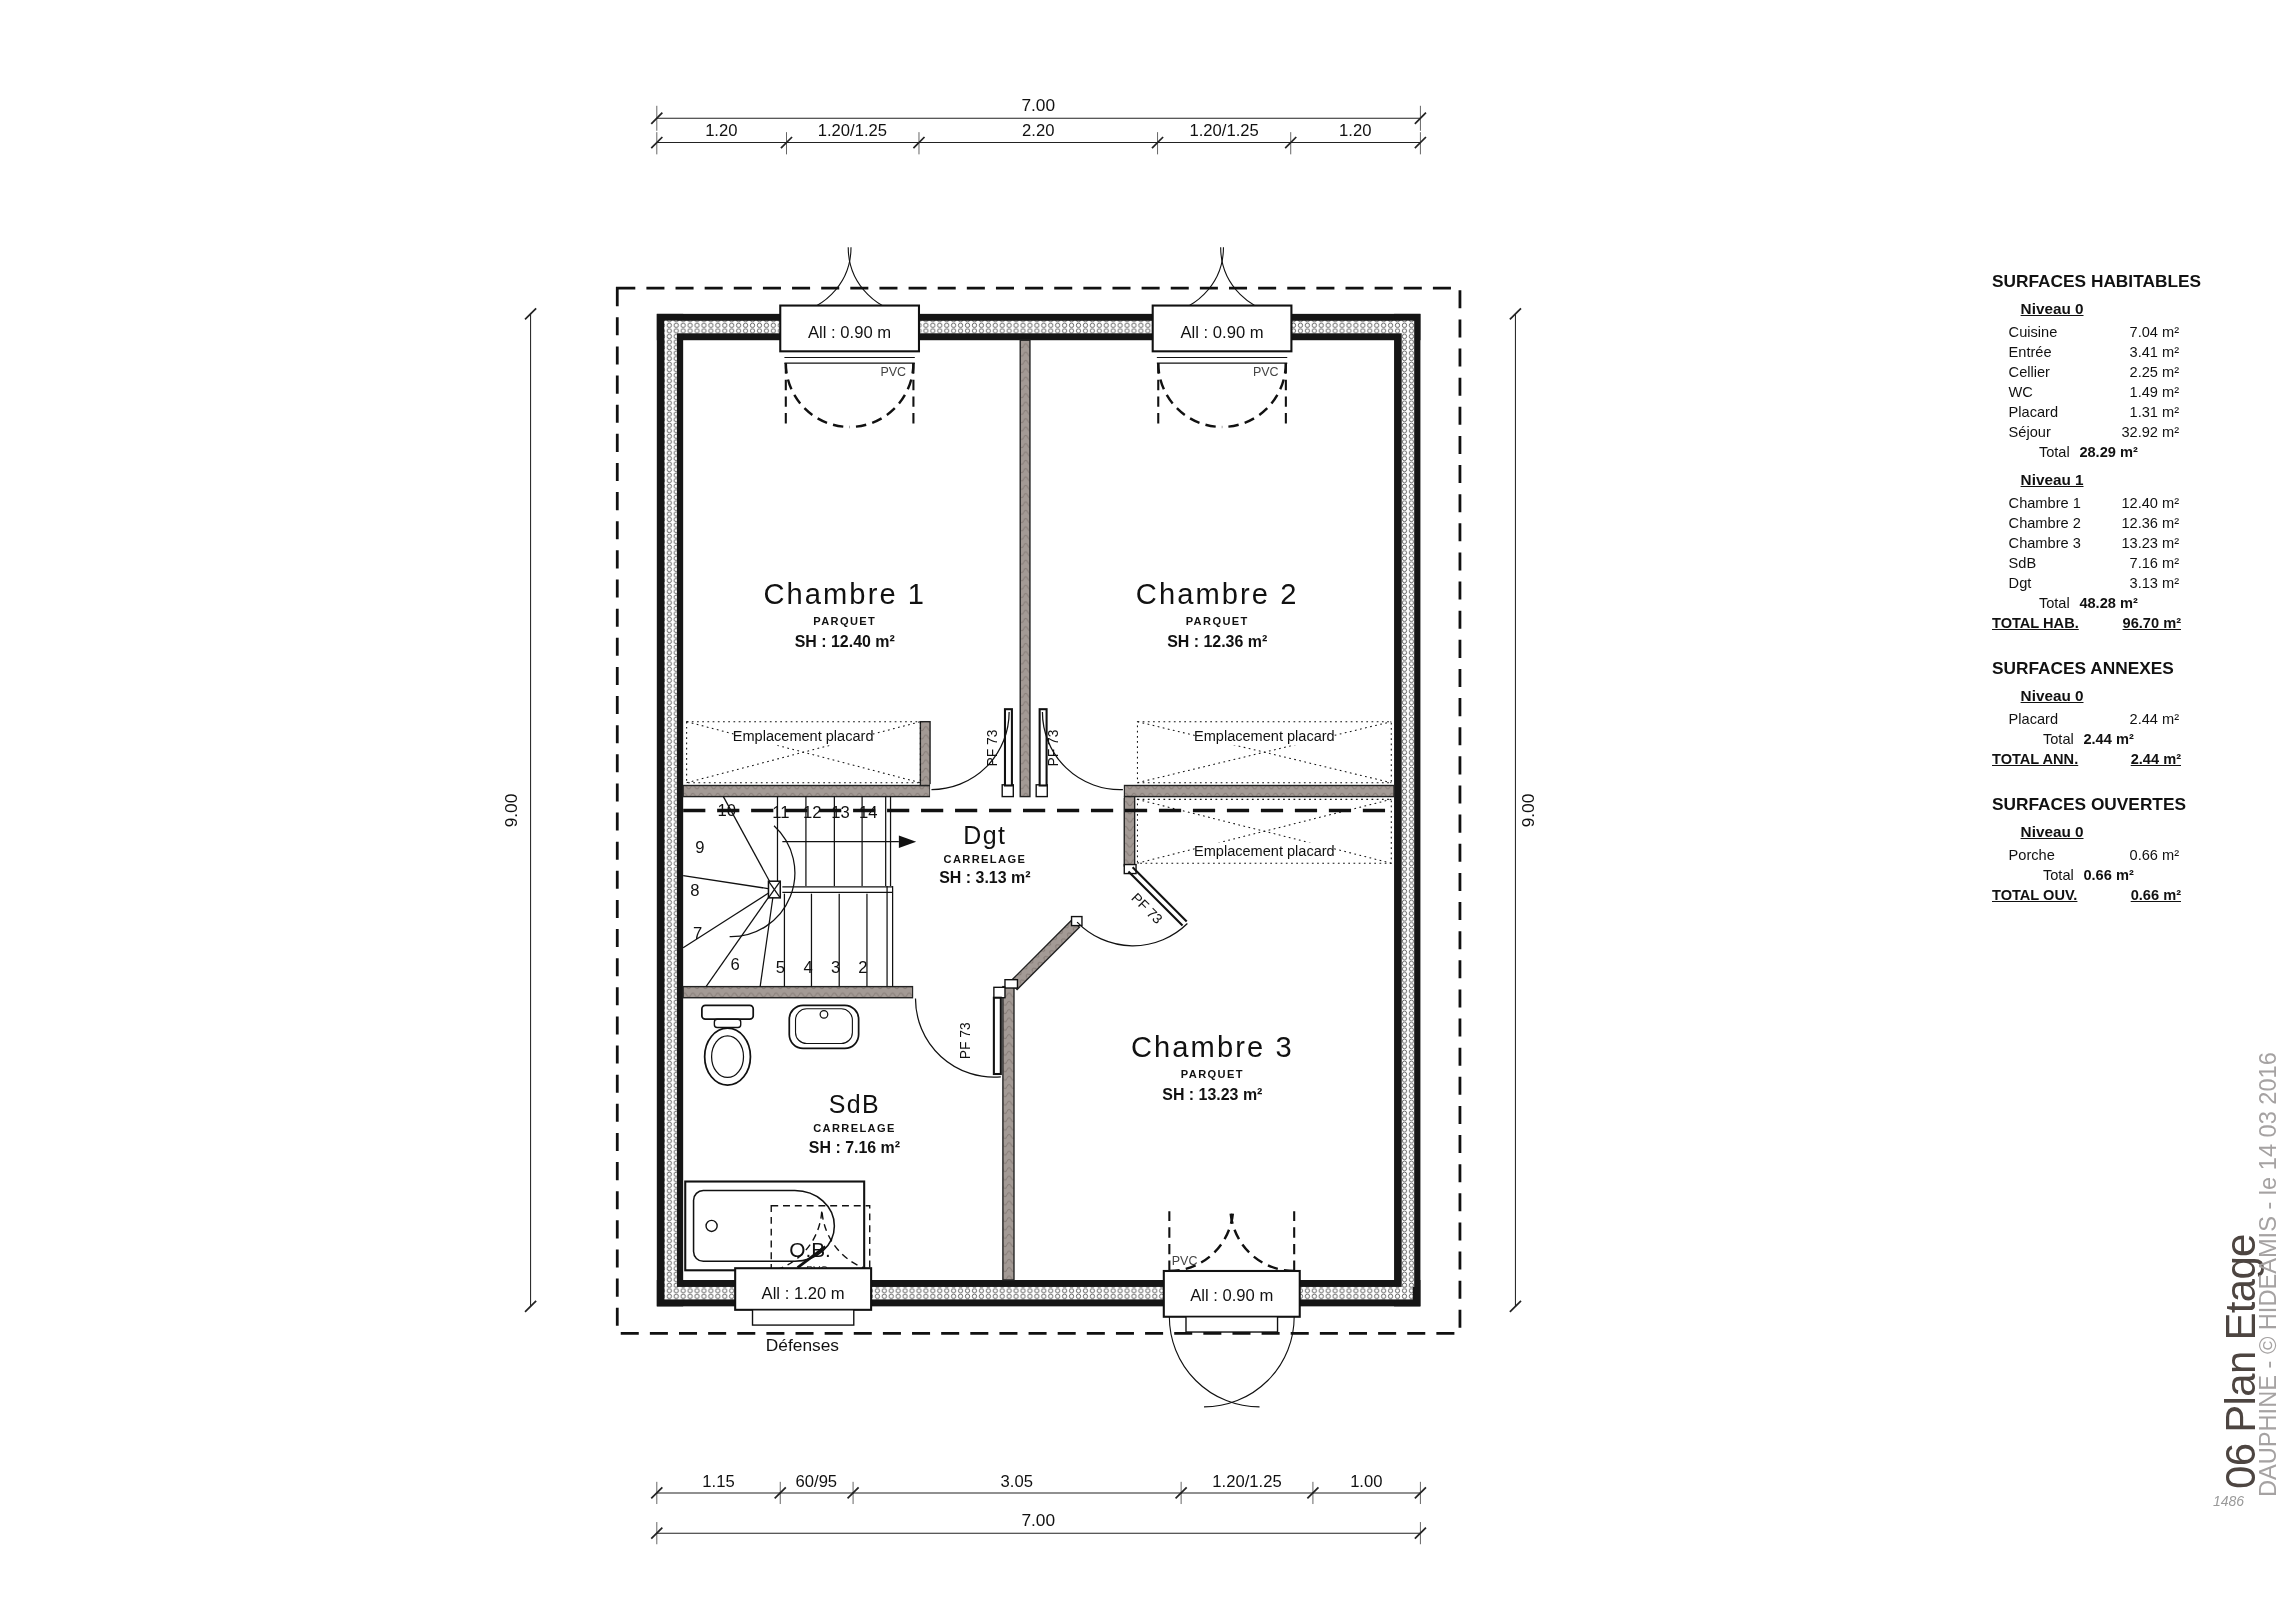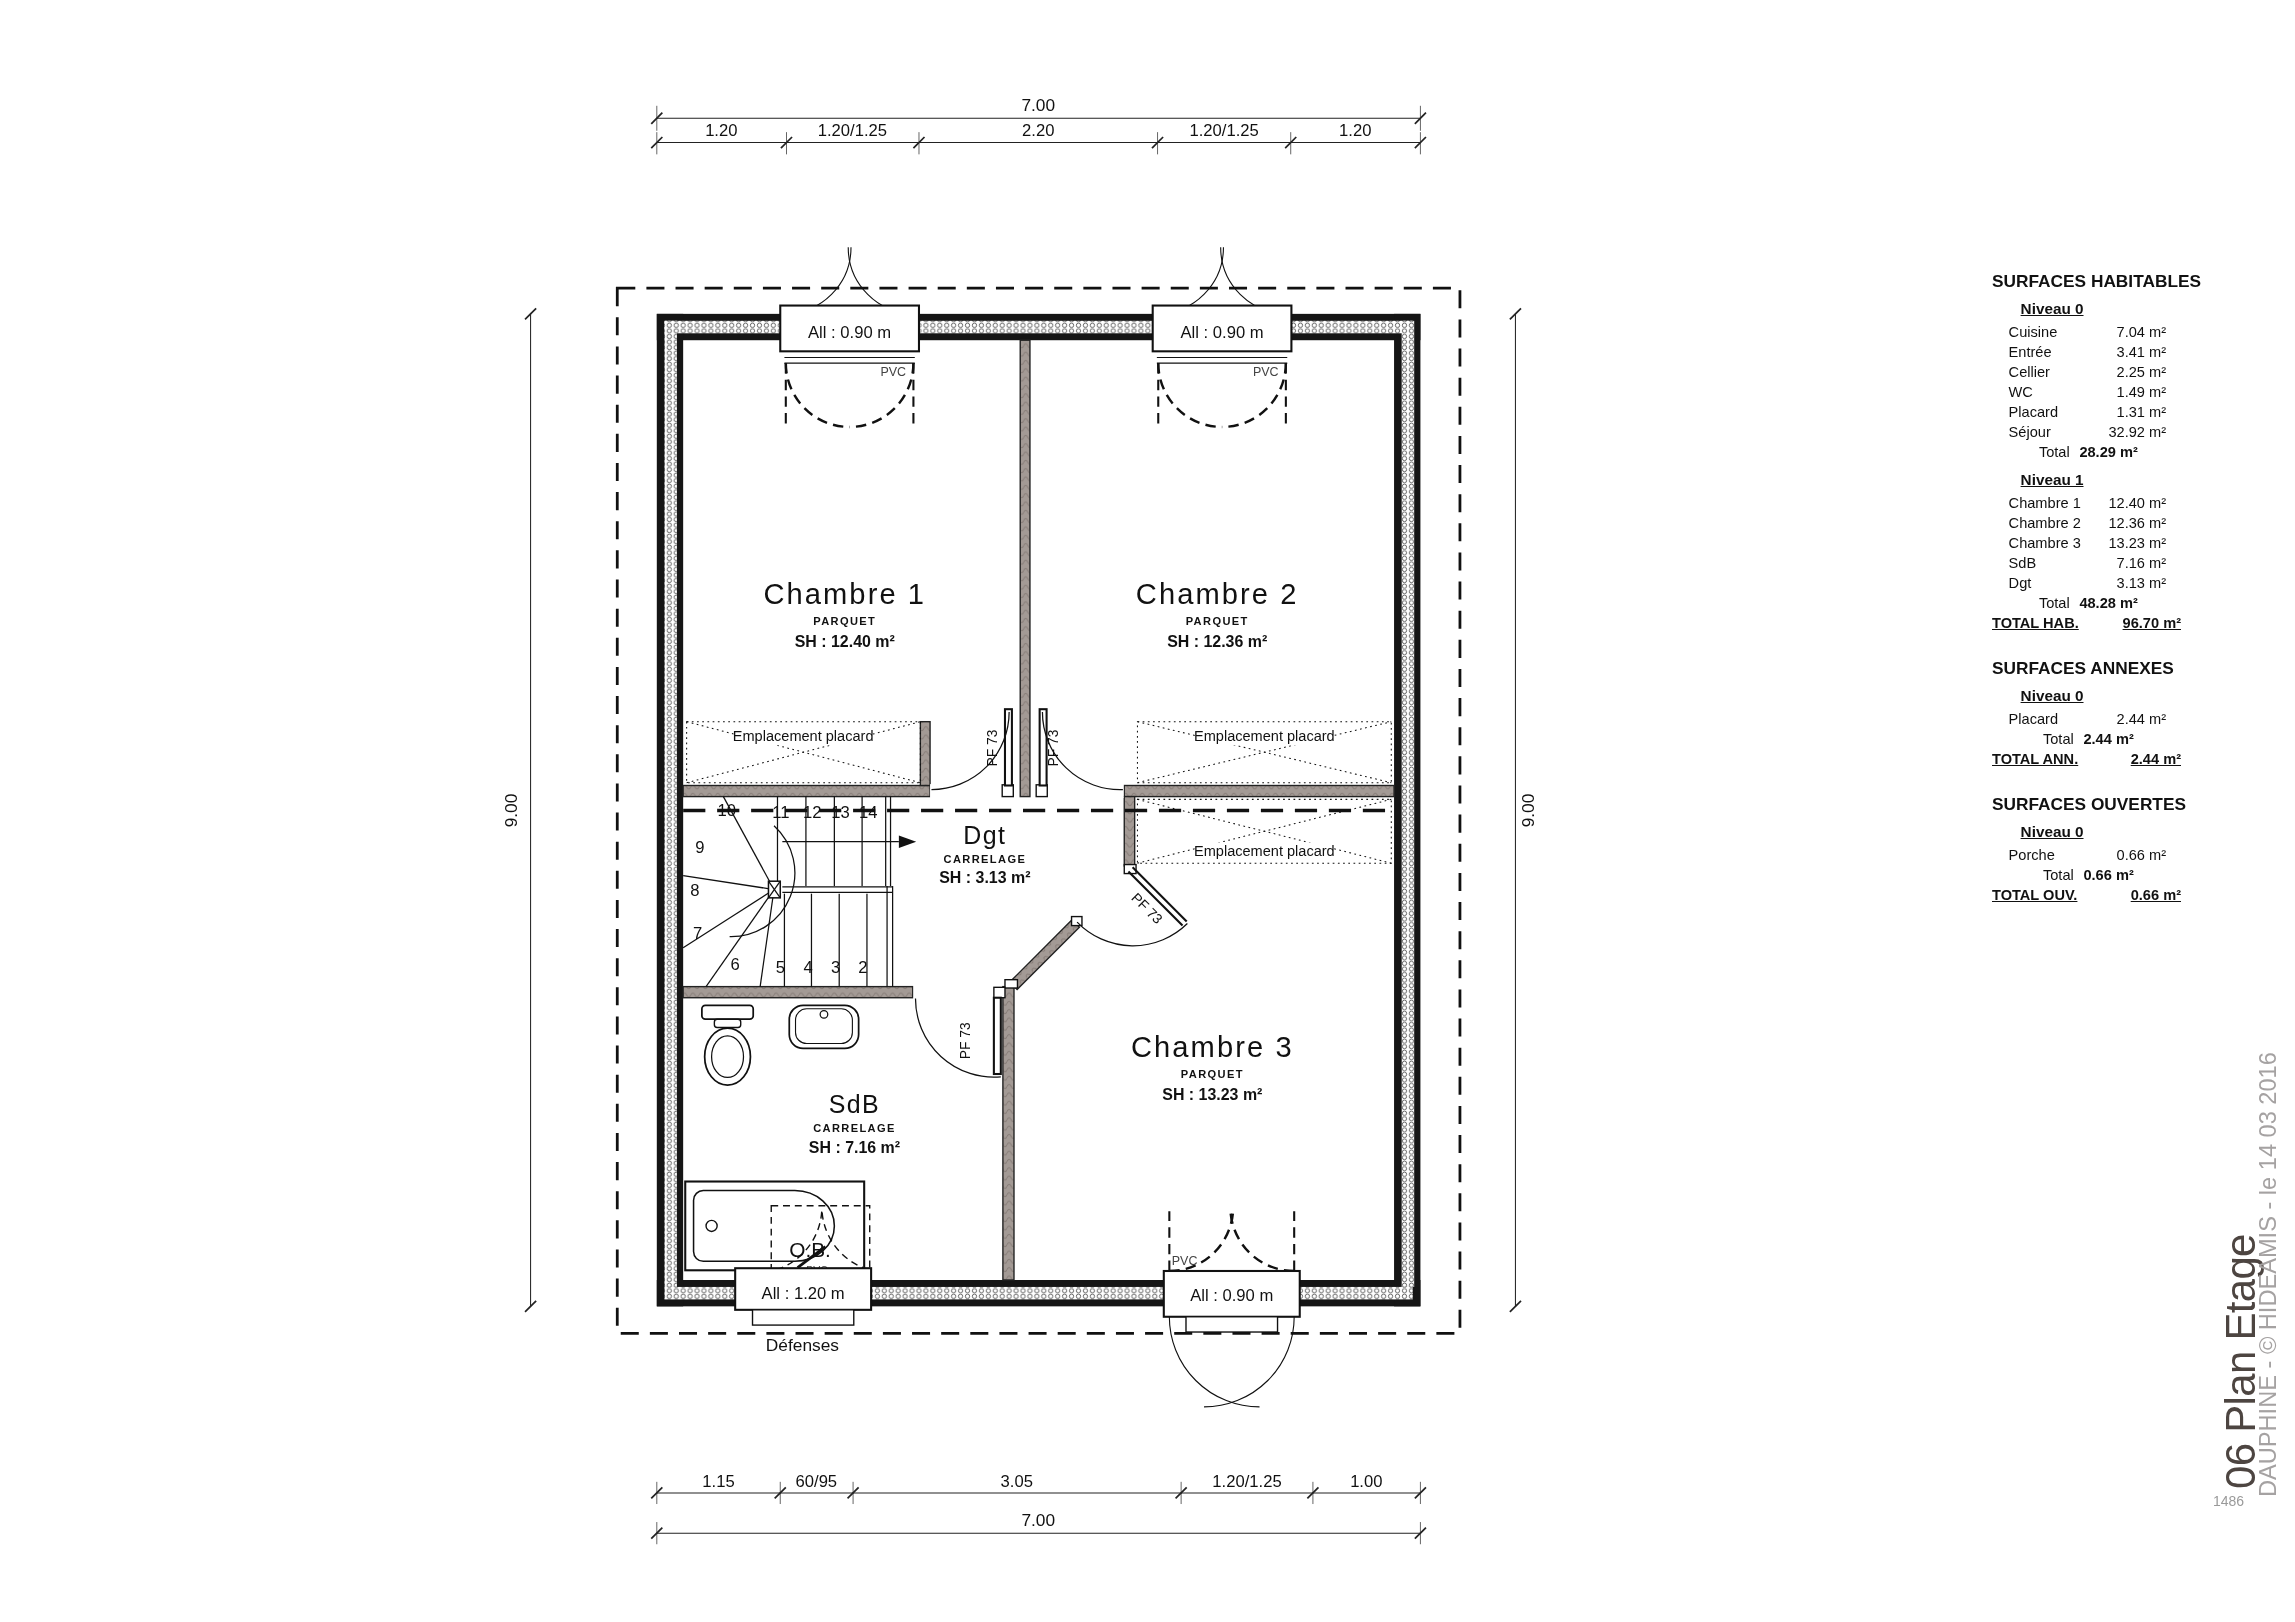--- a/index.html
+++ b/index.html
@@ -18,34 +18,34 @@
   .t-plac{font-size:21px;}
   .t-pf{font-size:20px;}
   .t-stair{font-size:24px;}
   .t-ob{font-size:30px;}
   .t-def{font-size:25px;}
   .mid{text-anchor:middle;}
   
   .surf{position:absolute;left:1992px;top:271px;width:208px;font-size:14.6px;}
   .s-title{font-size:17.3px;font-weight:bold;margin-bottom:8.3px;white-space:nowrap;}
   .n-title{font-size:15.3px;font-weight:bold;text-decoration:underline;margin:0 0 4.2px 16.6px;padding-left:12px;}
-  .s-rows{margin-left:16.6px;margin-right:34px;}
+  .s-rows{margin-left:16.6px;margin-right:21px;}
   .s-row{display:flex;justify-content:space-between;line-height:20px;}
   .s-total{display:flex;justify-content:center;gap:9.7px;line-height:20px;margin-right:15.3px;}
   .s-total .val{font-weight:bold;}
   .s-grand{display:flex;justify-content:space-between;line-height:21px;font-weight:bold;margin-right:19px;}
   .s-grand span{text-decoration:underline;}
   .s-gap{height:8.3px;}
   .s-gap-big{height:23.6px;}
   
   .tb-main{position:absolute;left:2217px;top:1489px;transform-origin:0 0;transform:rotate(-90deg);
            font-size:42px;font-weight:500;letter-spacing:-0.7px;color:#4d4541;white-space:nowrap;}
   .tb-sub{position:absolute;left:2255px;top:1497px;transform-origin:0 0;transform:rotate(-90deg);
           font-size:23.6px;color:#a5a2a2;white-space:nowrap;letter-spacing:0px;}
-  .tb-ref{position:absolute;left:2213px;top:1493px;font-size:14px;color:#9a9a9a;}
+  .tb-ref{position:absolute;left:2213px;top:1493px;font-size:14px;font-style:italic;color:#9a9a9a;}
 </style>
 </head>
 <body>
 
 <svg width="2295" height="1623" viewBox="0 0 3309 2339">
   <defs>
     <pattern id="insul" width="10" height="16" patternUnits="userSpaceOnUse">
       <rect width="10" height="16" fill="#ffffff"></rect>
       <circle cx="5" cy="4.5" r="3.1" fill="none" stroke="#555" stroke-width="1.3"></circle>
       <circle cx="5" cy="12.5" r="3.1" fill="none" stroke="#555" stroke-width="1.3"></circle>

